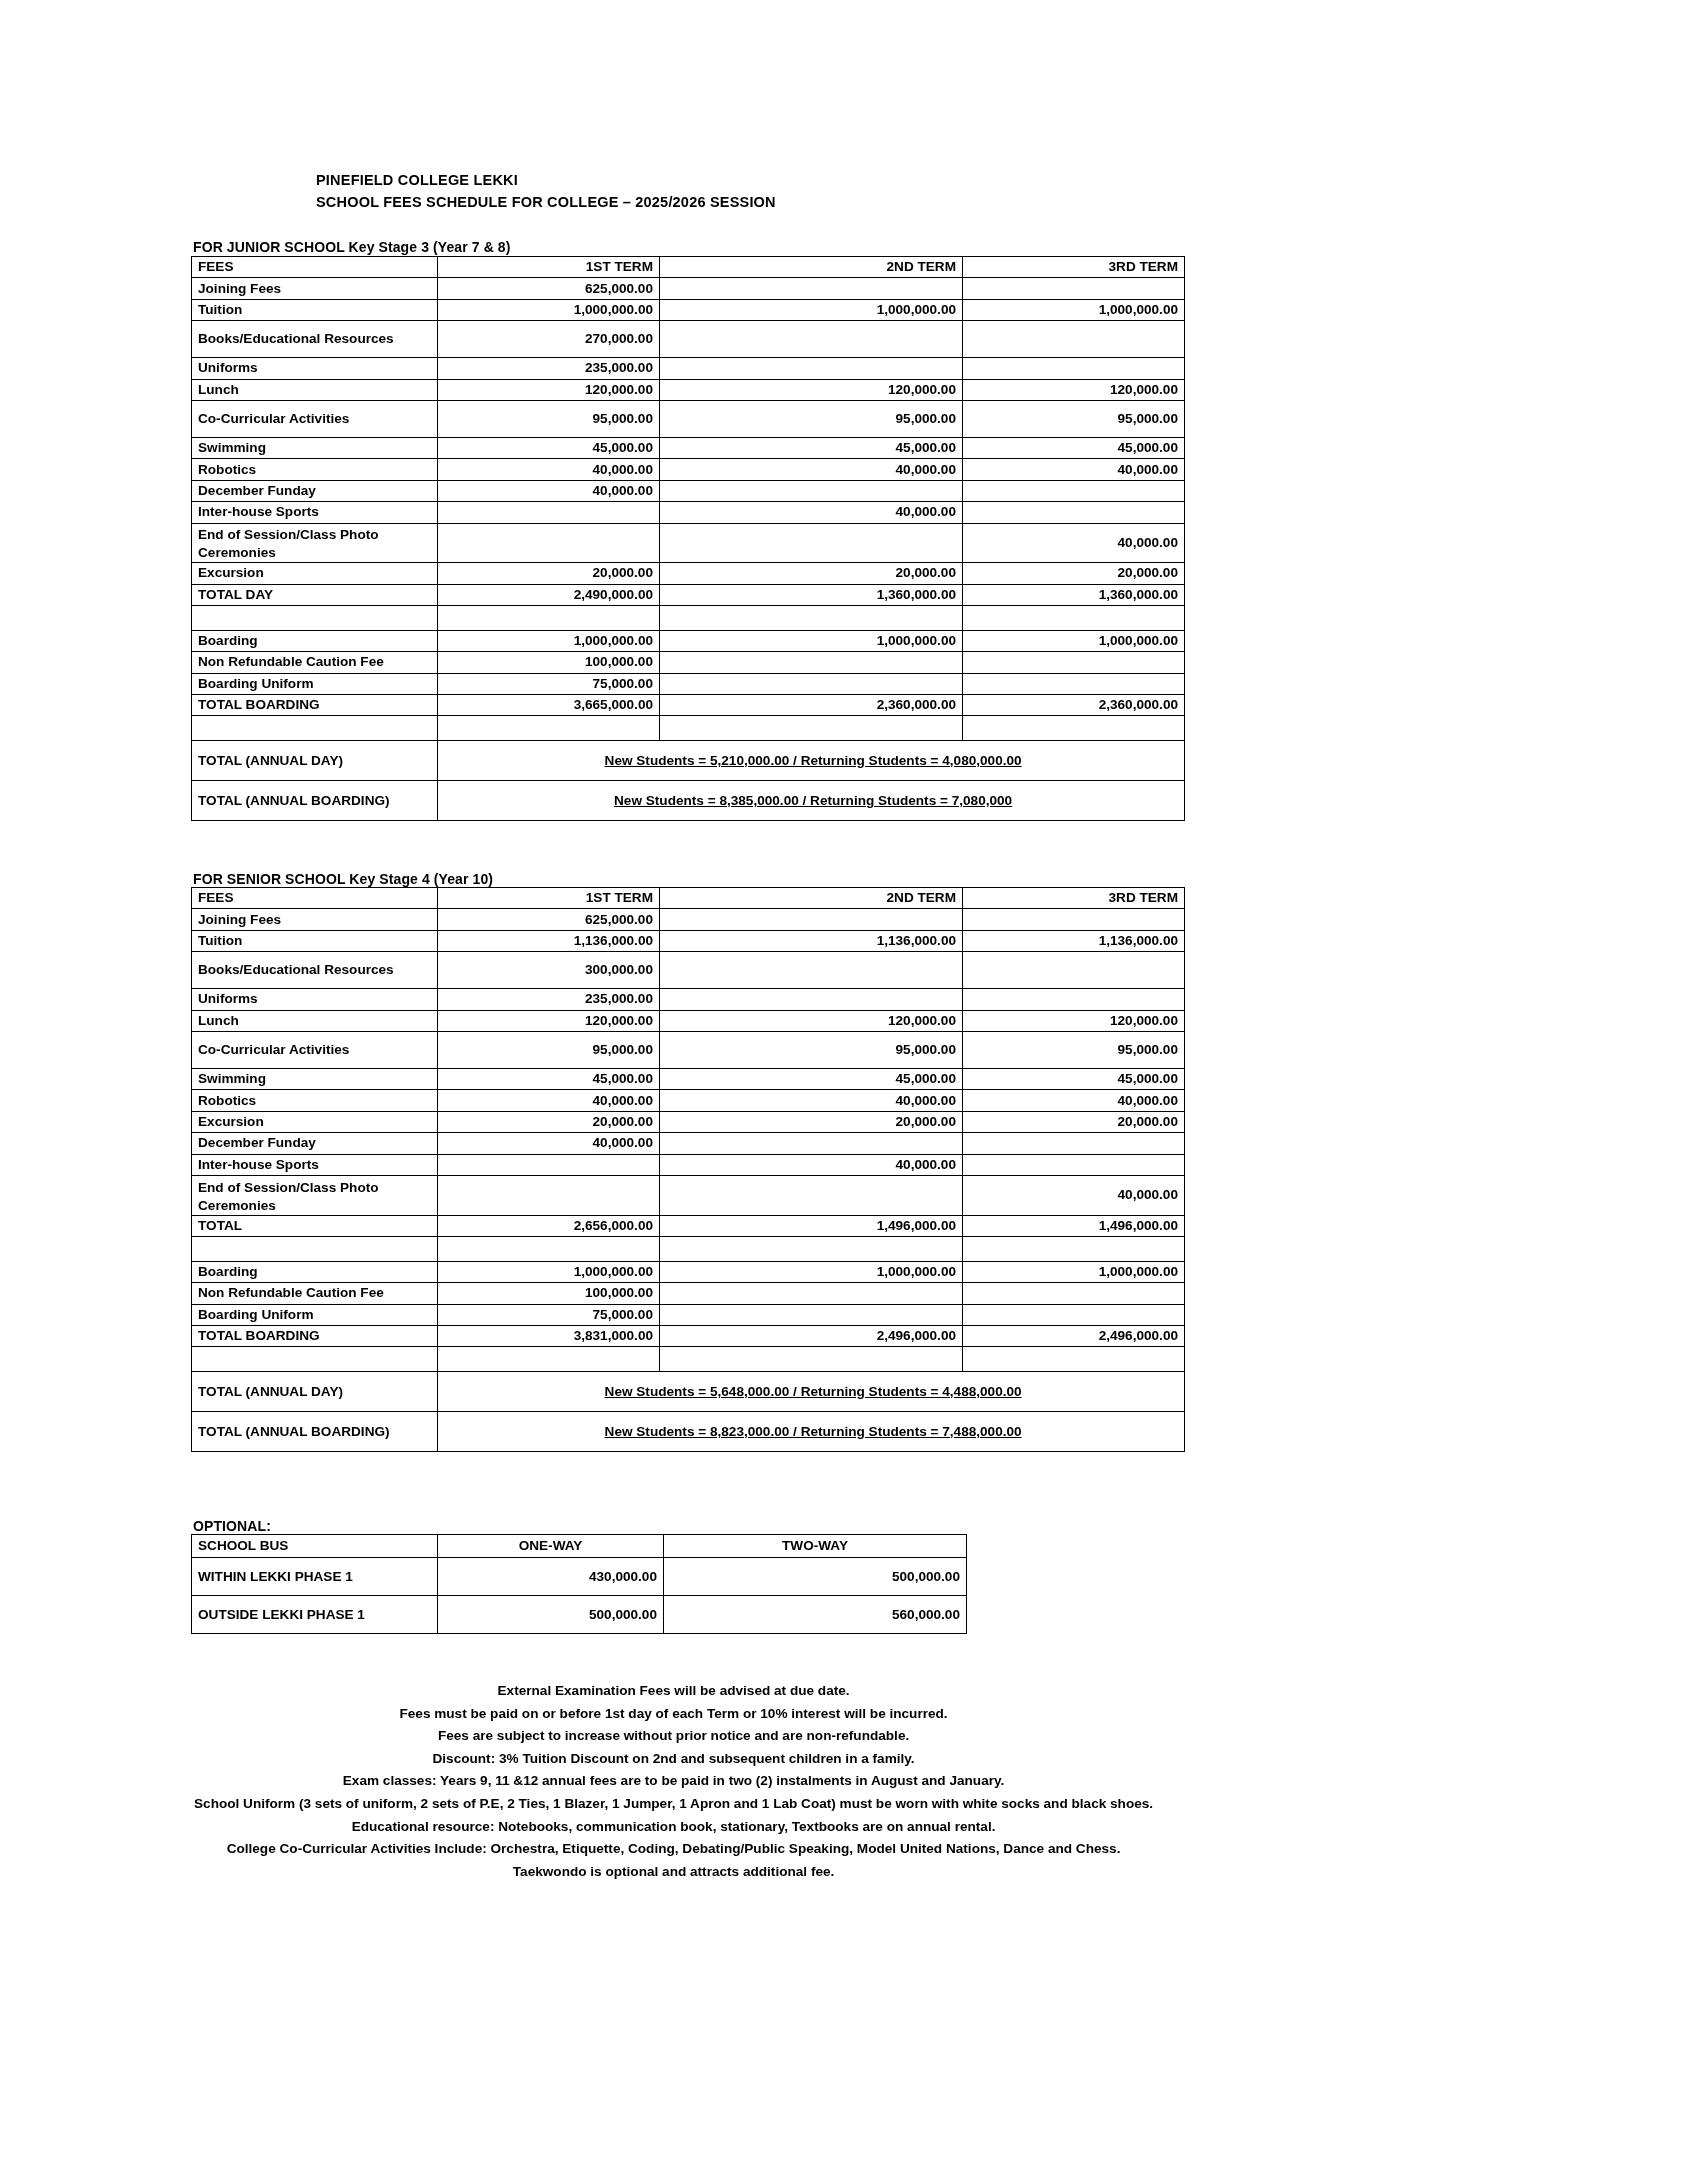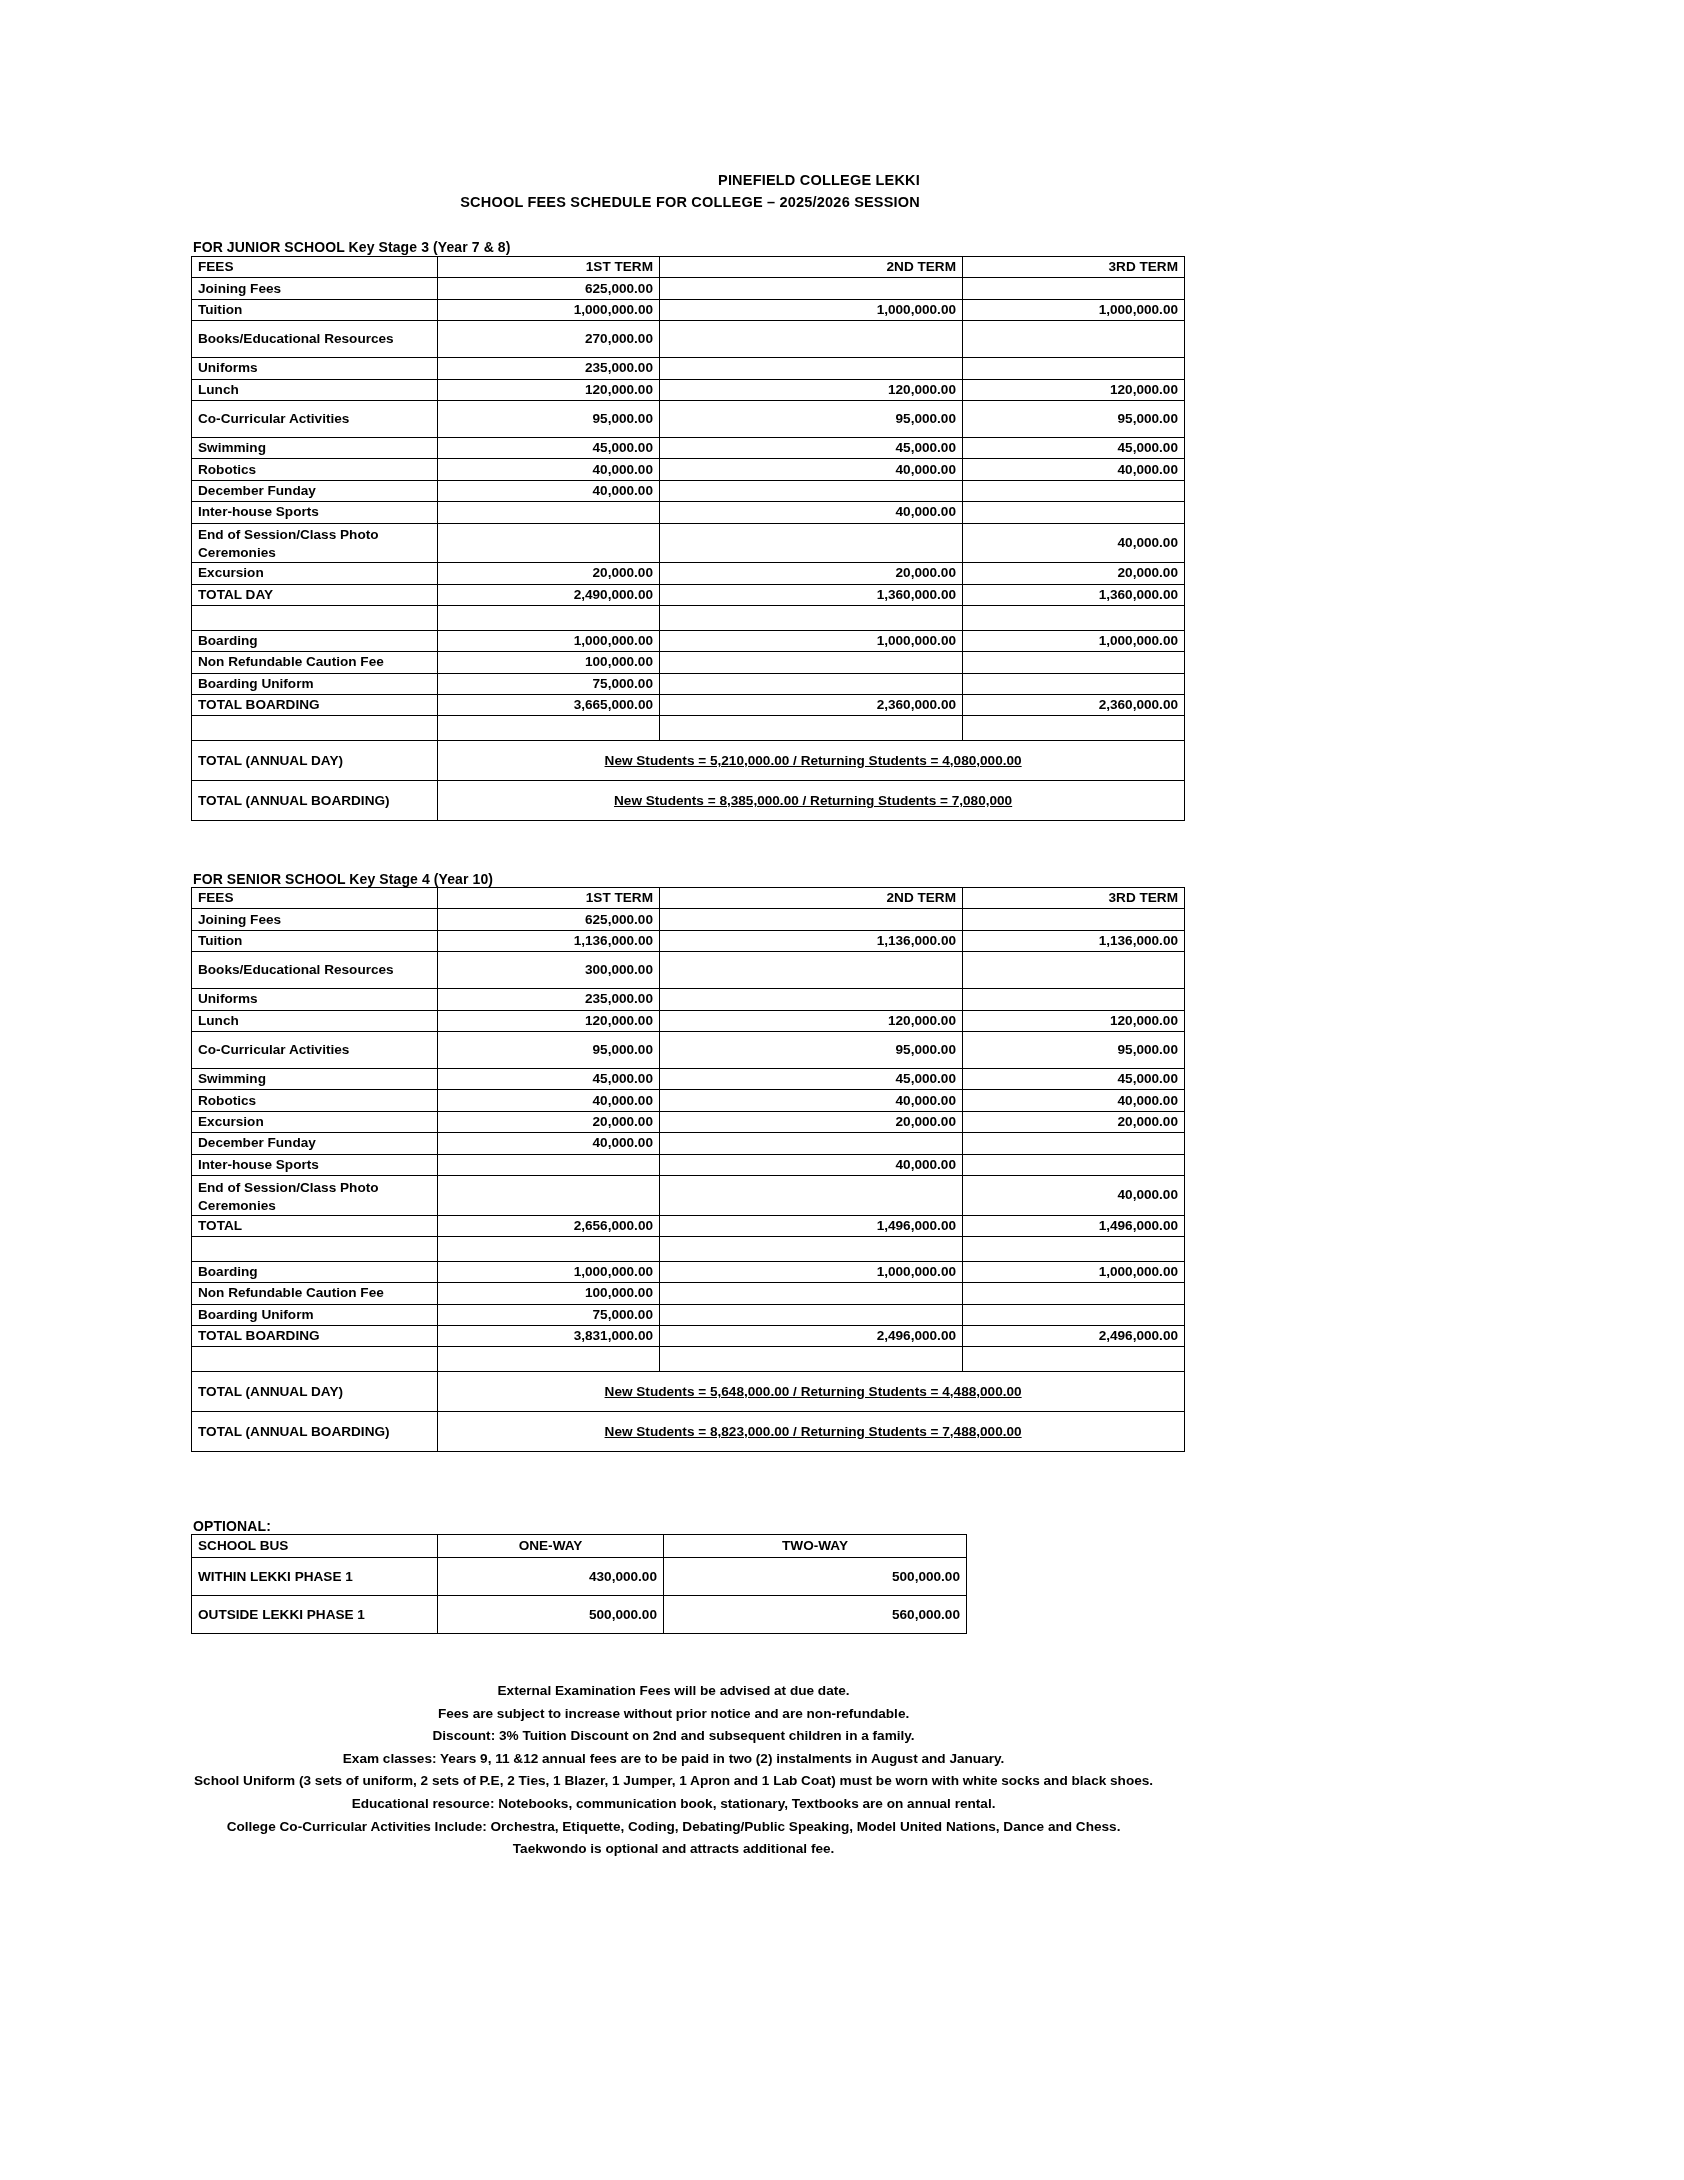--- a/index.html
+++ b/index.html
@@ -19,24 +19,24 @@
     position: absolute;
     left: 0;
     top: 0;
     width: 1685px;
     height: 2181px;
   }
 
   
   .doc-title-block {
     position: absolute;
-    left: 324px;
+    left: 316px;
     top: 169px;
     width: 596px;
-    text-align: right;
+    text-align: left;
   }
   .doc-title-line {
     font-size: 14.5px;
     font-weight: bold;
     letter-spacing: 0.2px;
     line-height: 22px;
     white-space: nowrap;
   }
 
   
@@ -449,20 +449,21 @@
         <tr>
           <td class="b-label">OUTSIDE LEKKI PHASE 1</td>
           <td class="b-num">500,000.00</td>
           <td class="b-num">560,000.00</td>
         </tr>
       </tbody>
   </table>
 
   <div class="notes" id="notes-block" style="left:194px; top:1680px;">
       <div>External Examination Fees will be advised at due date.</div>
+      <div>Fees must be paid on or before 1st day of each Term or 10% interest will be incurred.</div>
       <div>Fees are subject to increase without prior notice and are non-refundable.</div>
       <div>Discount: 3% Tuition Discount on 2nd and subsequent children in a family.</div>
       <div>Exam classes: Years 9, 11 &amp;12 annual fees are to be paid in two (2) instalments in August and January.</div>
       <div>School Uniform (3 sets of uniform, 2 sets of P.E, 2 Ties, 1 Blazer, 1 Jumper, 1 Apron and 1 Lab Coat) must be worn with white socks and black shoes.</div>
       <div>Educational resource: Notebooks, communication book, stationary, Textbooks are on annual rental.</div>
       <div>College Co-Curricular Activities Include: Orchestra, Etiquette, Coding, Debating/Public Speaking, Model United Nations, Dance and Chess.</div>
       <div>Taekwondo is optional and attracts additional fee.</div>
     </div>
 
 </div>

